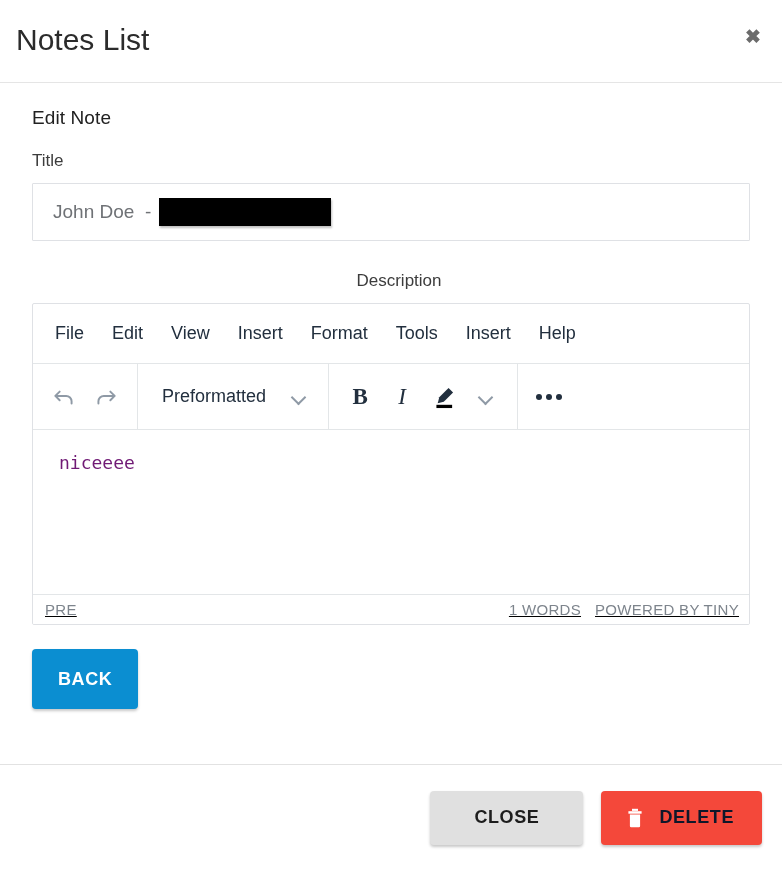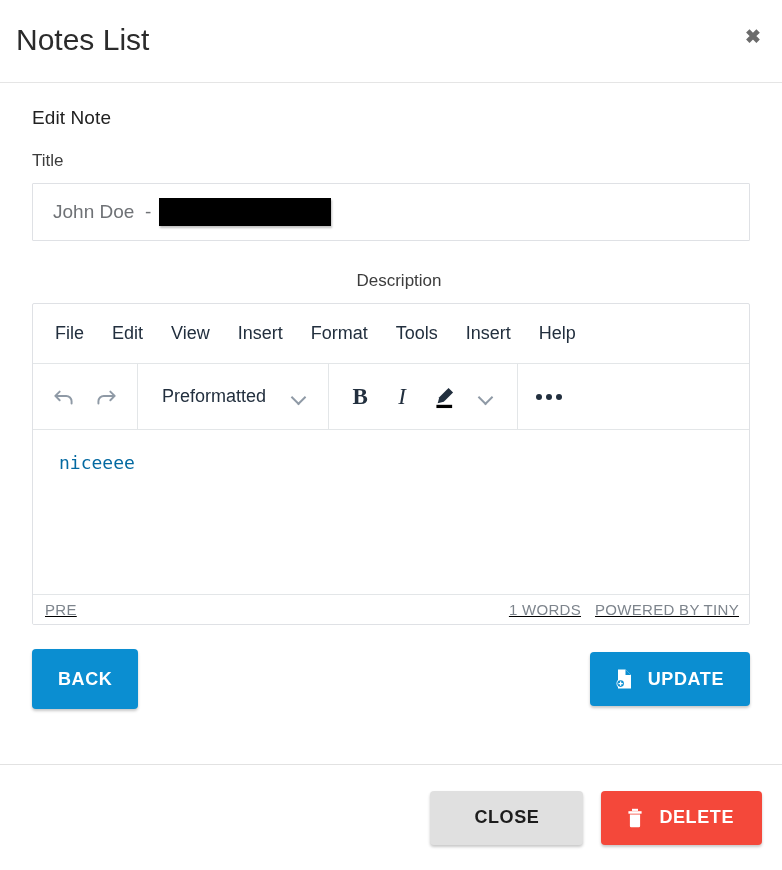--- a/index.html
+++ b/index.html
@@ -185,21 +185,21 @@
 
   .editor-content {
     height: 164px;
     padding: 22px 0 0 26px;
     background: #fff;
     cursor: text;
   }
   .pre-text {
     font-family: "DejaVu Sans Mono", monospace;
     font-size: 18px;
-    color: #0369a1;
+    color: #701a75;
     margin: 0;
     line-height: 1.2;
   }
 
   .statusbar {
     height: 30px;
     border-top: 1px solid #e3e6e8;
     display: flex;
     align-items: center;
     justify-content: space-between;
@@ -262,21 +262,21 @@
     padding: 0 20px 0 0;
   }
   .btn-close {
     background: #e0e0e0;
     color: #1d1d1d;
     height: 54px;
     padding: 0 44px;
   }
   .btn-delete {
     background: #f4483a;
-    color: #ffffff;
+    color: #0f172a;
     height: 54px;
     padding: 0 28px 0 22px;
   }
 
   .icon-svg { display: block; }
 </style>
 </head>
 <body>
 
 <div class="modal">
@@ -378,33 +378,20 @@
           <span class="status-text">1 WORDS</span>
           <span class="status-text status-link">POWERED BY TINY</span>
         </div>
       </div>
 
     </div>
 
     <div class="actions">
       <button class="btn btn-back">
         <span>BACK</span>
-      </button>
-      <button class="btn btn-update">
-        <span>
-          <svg class="icon-svg" width="24" height="24" viewBox="0 0 24 24" aria-hidden="true">
-            <path d="M6 2.5 h7.5 L19 8 v13.5 H6 z" fill="#ffffff"></path>
-            <path d="M13.5 2.5 L19 8 h-5.5 z" fill="#0b8ed1"></path>
-            <circle cx="8.6" cy="16.6" r="4.1" fill="#ffffff"></circle>
-            <circle cx="8.6" cy="16.6" r="3.3" fill="#0b8ed1"></circle>
-            <rect x="7.95" y="14.4" width="1.3" height="4.4" fill="#ffffff"></rect>
-            <rect x="6.4" y="15.95" width="4.4" height="1.3" fill="#ffffff"></rect>
-          </svg>
-        </span>
-        <span>UPDATE</span>
       </button>
     </div>
 
   </div>
 
   <div class="modal-footer">
     <button class="btn btn-close">
       <span>CLOSE</span>
     </button>
     <button class="btn btn-delete">

